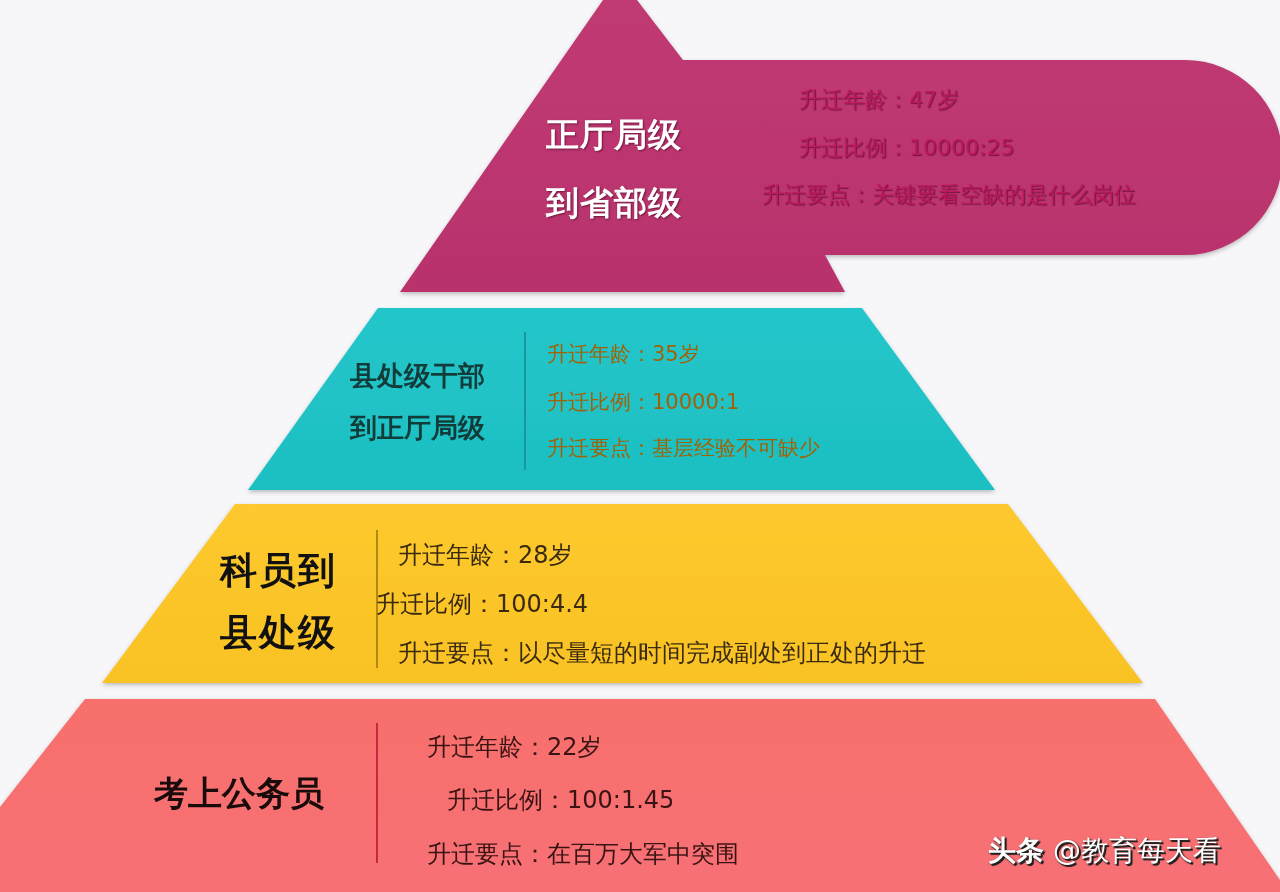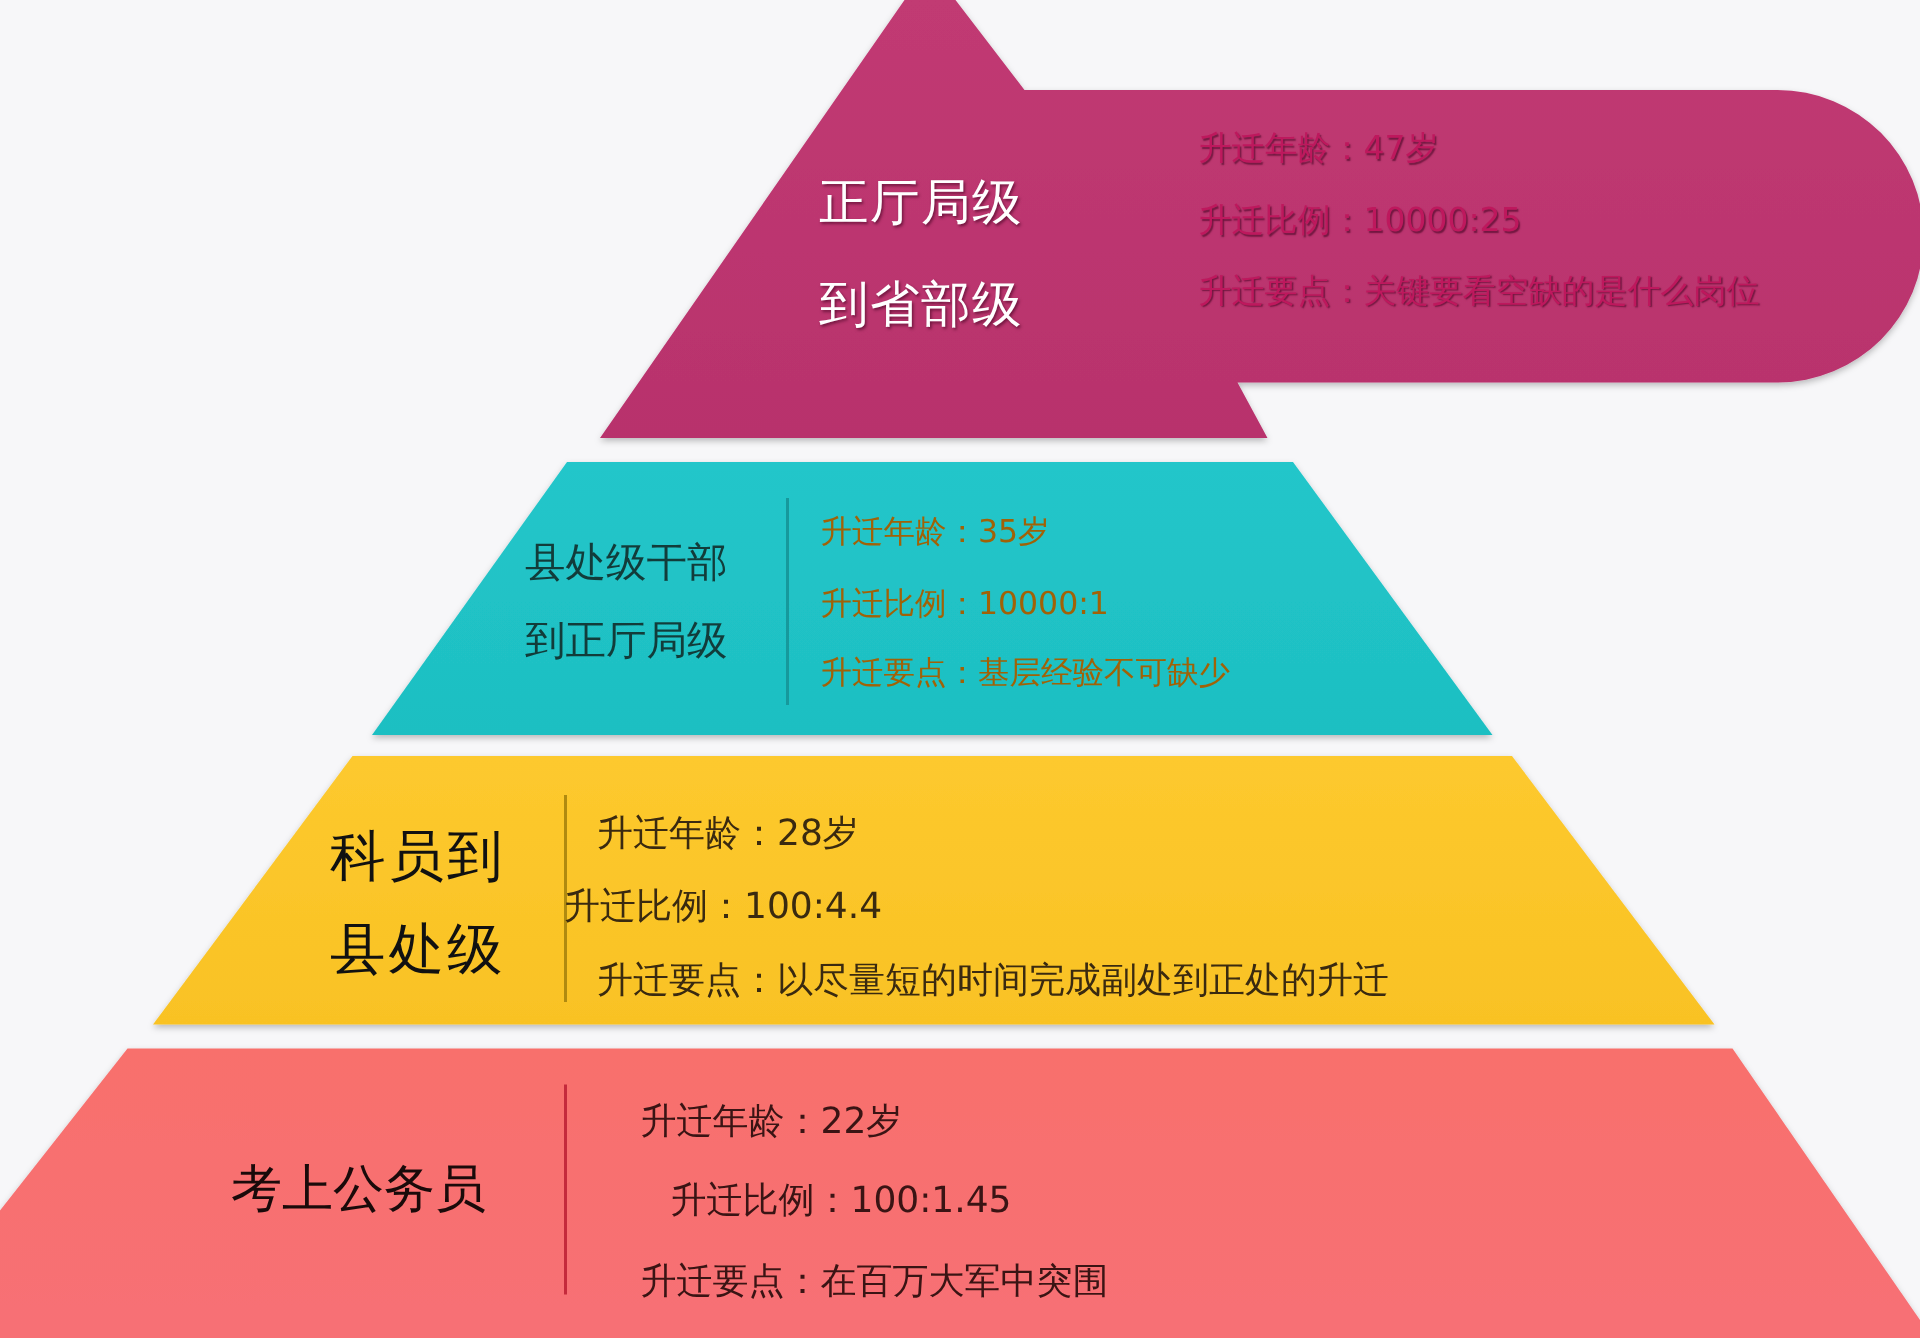--- a/index.html
+++ b/index.html
@@ -4,21 +4,21 @@
 <style>
   html, body { margin: 0; padding: 0; }
   body {
     width: 1280px; height: 892px; overflow: hidden; position: relative;
     background: #f7f7f9;
     font-family: "DejaVu Sans", "Liberation Sans", sans-serif;
   }
   .layer { position: absolute; left: 0; top: 0; width: 1280px; height: 892px; }
   svg.shapes { position: absolute; left: 0; top: 0; }
   .t { position: absolute; white-space: nowrap; }
-  .title { font-weight: normal; line-height: 1; }
+  .title { font-weight: bold; line-height: 1; }
   .row { font-size: 23px; line-height: 1; }
   .divider { position: absolute; width: 2px; }
 
   
   .m-title { color: #ffffff; font-size: 33px; text-shadow: 1px 1px 2px rgba(60,0,30,0.6); letter-spacing: 1px; }
   .m-row { color: #be185d; font-size: 22px; text-shadow: 1px 1px 1px rgba(60,0,30,0.6); }
 
   
   .c-title { color: #123c3a; font-size: 27px; }
   .c-row { color: #a16207; font-size: 21px; }
@@ -79,21 +79,21 @@
   <div>
     <div class="t title m-title" style="left:546px; top:118px;">正厅局级</div>
     <div class="t title m-title" style="left:546px; top:186px;">到省部级</div>
 
     <div class="t row m-row" style="left:799px; top:89px;">
       <span>升迁年龄</span><span>：</span><span>47岁</span>
     </div>
     <div class="t row m-row" style="left:799px; top:137px;">
       <span>升迁比例</span><span>：</span><span>10000:25</span>
     </div>
-    <div class="t row m-row" style="left:799px; top:184px;">
+    <div class="t row m-row" style="left:762px; top:184px;">
       <span>升迁要点</span><span>：</span><span>关键要看空缺的是什么岗位</span>
     </div>
   </div>
 
   <div>
     <div class="t title c-title" style="left:350px; top:362px;">县处级干部</div>
     <div class="t title c-title" style="left:350px; top:414px;">到正厅局级</div>
     <div class="divider" style="left:524px; top:332px; height:138px; background:#16999c;"></div>
 
     <div class="t row c-row" style="left:547px; top:344px;">
@@ -131,13 +131,17 @@
       <span>升迁年龄</span><span>：</span><span>22岁</span>
     </div>
     <div class="t row r-row" style="left:447px; top:788px;">
       <span>升迁比例</span><span>：</span><span>100:1.45</span>
     </div>
     <div class="t row r-row" style="left:427px; top:842px;">
       <span>升迁要点</span><span>：</span><span>在百万大军中突围</span>
     </div>
   </div>
 
+  <div class="t watermark" style="left:988px; top:832px;">
+    <span class="brand">头条</span>
+    <span>@教育每天看</span>
+  </div>
 </div>
 
 </body></html>

